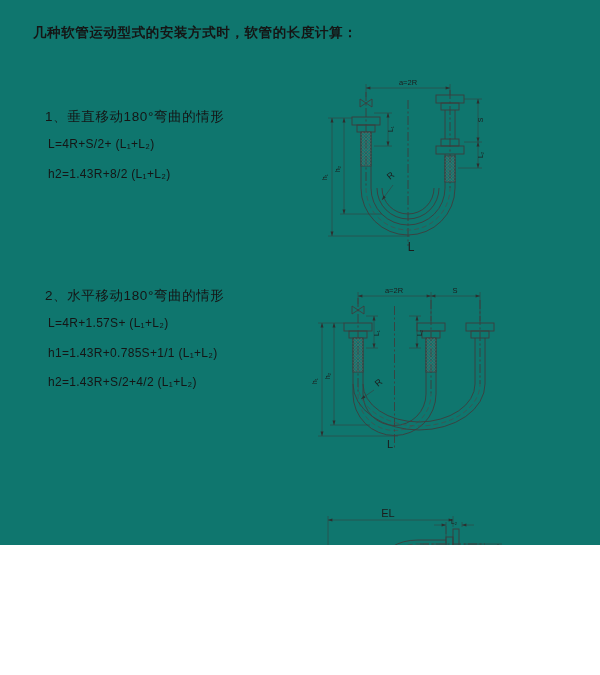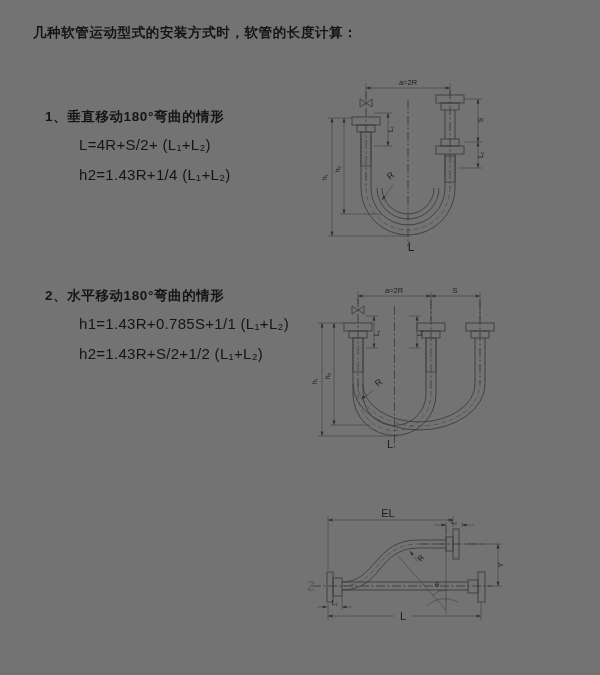--- a/index.html
+++ b/index.html
@@ -1,22 +1,22 @@
 <!DOCTYPE html>
 <html><head>
 <meta charset="utf-8">
 <style>
   *{margin:0;padding:0;box-sizing:border-box}
   html,body{background:#ffffff}
-  .page{position:relative;width:600px;height:675px;background:#737373;overflow:hidden;
+  .page{position:relative;width:600px;height:545px;background:#0f766e;overflow:hidden;
         font-family:"Liberation Sans","DejaVu Sans",sans-serif;color:#151515}
   .title{position:absolute;left:33px;top:24px;font-size:13.5px;font-weight:bold;letter-spacing:.6px}
   .sec{position:absolute;left:45px}
-  .sec .heading{font-size:13.5px;font-weight:bold;letter-spacing:.6px;line-height:17px;margin-bottom:11px}
-  .sec .formula{font-size:15px;letter-spacing:.3px;line-height:17px;margin-left:34px;margin-bottom:12.5px}
+  .sec .heading{font-size:13.5px;font-weight:normal;letter-spacing:.6px;line-height:17px;margin-bottom:11px}
+  .sec .formula{font-size:12px;letter-spacing:.3px;line-height:17px;margin-left:3px;margin-bottom:12.5px}
   svg{position:absolute;overflow:visible}
   svg line,svg path,svg rect,svg polyline{stroke:#3d3d3d;fill:none;stroke-width:.9}
   .cl{stroke-dasharray:9 2.5 2 2.5;stroke-width:.55;stroke:#5a5a5a}
   .dash{stroke-dasharray:5 3;stroke-width:.7;stroke:#4a4a4a}
   .dim{stroke-width:.55;stroke:#3a3a3a}
   svg text{fill:#1c1c1c;stroke:none;font-family:"Liberation Sans","DejaVu Sans",sans-serif}
   .arrhead{fill:#2e2e2e;stroke:none}
   .hatchlines line{stroke:#6a6a6a;stroke-width:.45}
   .ts65{font-size:6.5px}.ts7{font-size:7px}.ts75{font-size:7.5px}.ts8{font-size:8px}
   .ts9{font-size:9px}.ts11{font-size:11px}.ts12{font-size:12px}
@@ -25,27 +25,28 @@
 </head>
 <body>
 
 <div class="page">
 
   <div class="title">几种软管运动型式的安装方式时，软管的长度计算：</div>
 
   <div class="sec" style="top:108px">
     <div class="heading">1、垂直移动180°弯曲的情形</div>
     <div class="formula">L=4R+S/2+ (L₁+L₂)</div>
-    <div class="formula">h2=1.43R+1/4 (L₁+L₂)</div>
+    <div class="formula">h2=1.43R+8/2 (L₁+L₂)</div>
   </div>
 
   <div class="sec" style="top:287px">
     <div class="heading">2、水平移动180°弯曲的情形</div>
+    <div class="formula">L=4R+1.57S+ (L₁+L₂)</div>
     <div class="formula">h1=1.43R+0.785S+1/1 (L₁+L₂)</div>
-    <div class="formula">h2=1.43R+S/2+1/2 (L₁+L₂)</div>
+    <div class="formula">h2=1.43R+S/2+4/2 (L₁+L₂)</div>
   </div>
 
 
   <svg style="left:316px;top:76px" width="274" height="182" viewBox="0 0 274 182">
     <g class="cl">
       <line x1="50" y1="16" x2="50" y2="112"></line>
       <line x1="134" y1="14" x2="134" y2="112"></line>
       <line x1="92" y1="24" x2="92" y2="170"></line>
     </g>
     <g>

